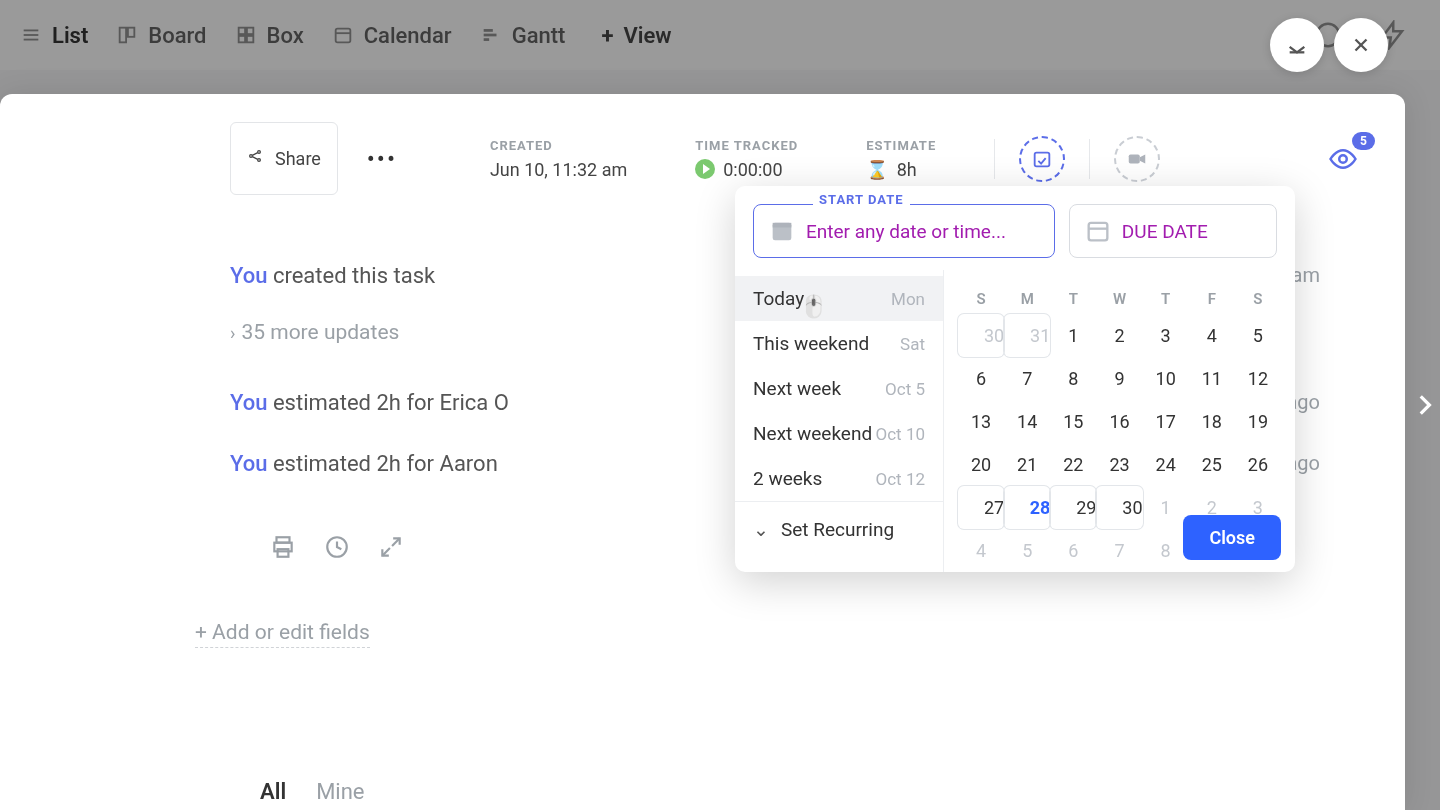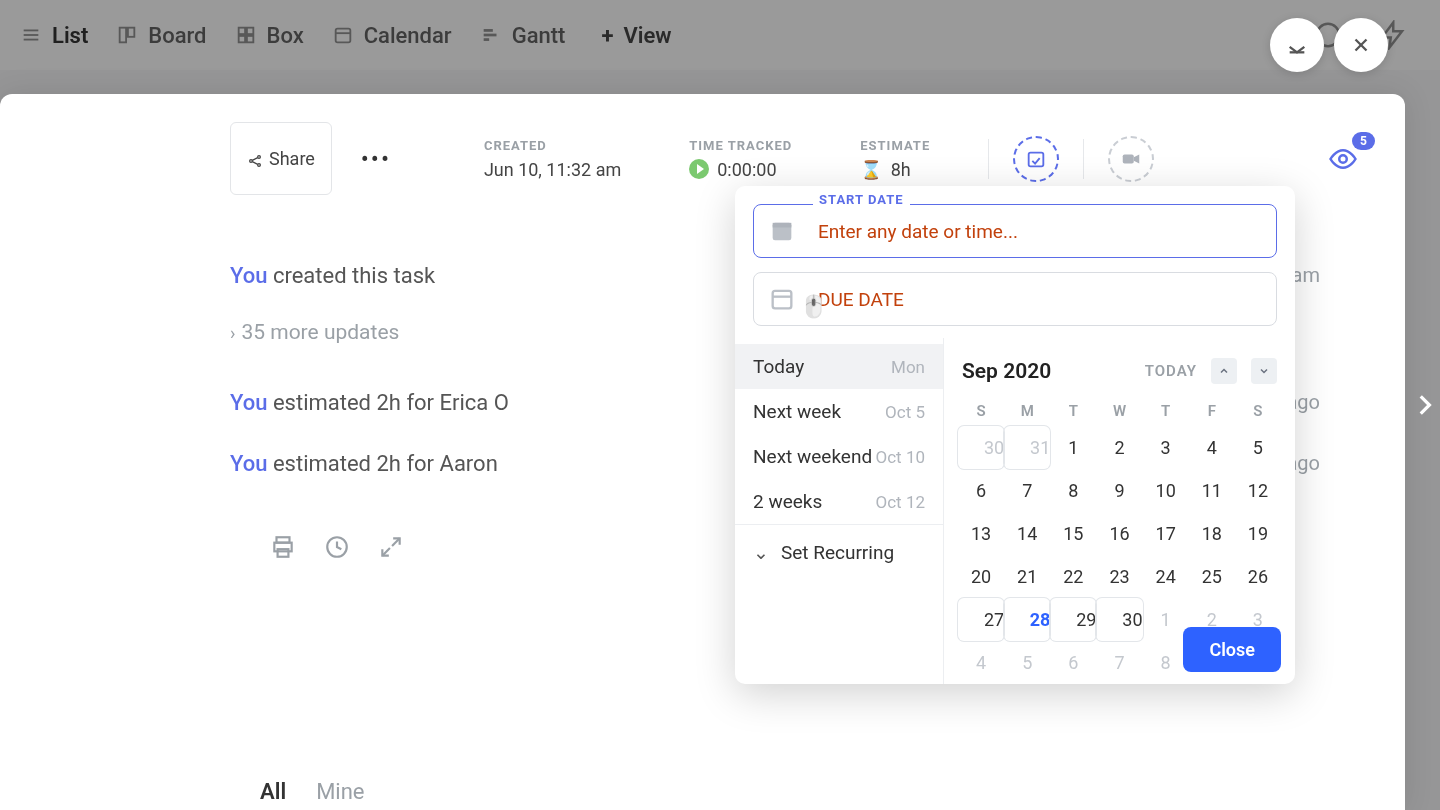--- a/index.html
+++ b/index.html
@@ -21,21 +21,21 @@
 
 
 .round-controls { position: absolute; top: 18px; right: 52px; display: flex; gap: 10px; z-index: 20; }
 .rc-btn { width: 54px; height: 54px; border-radius: 50%; background: #fff; box-shadow: 0 2px 10px rgba(0,0,0,0.15); display: flex; align-items: center; justify-content: center; color: #555; }
 .rc-btn svg { width: 22px; height: 22px; }
 
 
 .task-panel { position: absolute; top: 94px; left: 0; width: 1405px; bottom: 0; background: #fff; border-top-left-radius: 12px; border-top-right-radius: 12px; box-shadow: 0 0 30px rgba(0,0,0,0.1); z-index: 10; }
 
 .task-header { display:flex; align-items:center; gap: 24px; padding: 28px 40px 10px 230px; }
-.share-btn { display:flex; align-items:flex-end; gap:6px; border:1px solid #e3e5e8; border-radius:6px; padding:25px 16px; font-size:18px; color:#444; }
+.share-btn { display:flex; align-items:flex-start; gap:12px; border:1px solid #e3e5e8; border-radius:6px; padding:25px 16px; font-size:18px; color:#444; }
 .share-btn .shicon { width:16px; height:16px; }
 .more-btn { width:40px; height:24px; display:flex; align-items:center; justify-content:center; color:#333; font-size:24px; letter-spacing:2px; }
 
 .meta-block { display:flex; flex-direction:column; gap:6px; }
 .meta-label { font-size:13px; font-weight:700; letter-spacing:1px; color:#9aa0a6; }
 .meta-value { font-size:18px; color:#444; display:flex; align-items:center; gap:8px; }
 .play-dot { width:20px; height:20px; border-radius:50%; background:#7bc96f; display:inline-flex; align-items:center; justify-content:center; }
 .play-dot::after { content:""; border-left:7px solid #fff; border-top:5px solid transparent; border-bottom:5px solid transparent; margin-left:2px; }
 .hourglass { color:#bbb; font-size:18px; }
 
@@ -62,25 +62,25 @@
 .tool-icons .ti { width:26px; height:26px; display:flex; align-items:center; justify-content:center; }
 
 .add-fields { margin-top: 60px; margin-left: -35px; color:#9aa0a6; font-size:21px; border-bottom: 1px dashed #d0d3d7; display:inline-block; padding-bottom: 3px; }
 
 
 .bottom-tabs { position:absolute; bottom:6px; left:260px; display:flex; gap:30px; font-size:22px; color:#9aa0a6; }
 .bottom-tabs .bt.active { color:#333; font-weight:600; }
 
 
 .popover { position:absolute; top:186px; left:735px; width:560px; background:#fff; border-radius:10px; box-shadow:0 10px 40px rgba(0,0,0,0.18); z-index:30; }
-.pv-header { display:flex; gap:14px; padding:18px 18px 12px 18px;flex-direction:column; }
+.pv-header { display:flex; gap:14px; padding:18px 18px 12px 18px; }
 .pv-field { flex:1; position:relative; }
 .pv-field.large { flex: 1.45; }
 .pv-label { position:absolute; top:-12px; left:60px; font-size:13px; font-weight:700; letter-spacing:1px; color:#5b6de8; background:#fff; padding:0 6px;}
-.pv-box { display:flex; align-items:center; gap:22px; border:1px solid #d9dce1; border-radius:8px; padding:12px 14px; font-size:19px; color:#c2410c; }
+.pv-box { display:flex; align-items:center; gap:10px; border:1px solid #d9dce1; border-radius:8px; padding:12px 14px; font-size:19px; color:#a21caf; }
 .pv-box .cal-ic { width:28px; height:28px; color:#bbc0c7; }
 .pv-box.active { border-color:#5b6de8; }
 
 .pv-body { display:flex; }
 .quick-list { width:209px; border-right:1px solid #eceef1; padding:6px 0; }
 .ql-item { display:flex; justify-content:space-between; align-items:center; padding:11px 18px; font-size:19px; color:#333; cursor:pointer; }
 .ql-item:hover, .ql-item.hover { background:#f1f2f4; }
 .ql-item .hint { color:#b0b5bc; font-size:17px; }
 .recurring { border-top:1px solid #eceef1; padding:16px 18px; display:flex; align-items:center; gap:12px; font-size:19px; color:#333;}
 .recurring .chev { color:#555; }
@@ -315,20 +315,23 @@
       <span class="ti">
           <svg viewBox="0 0 24 24" fill="none" stroke="currentColor" stroke-width="2">
             <polyline points="14 4 20 4 20 10"></polyline>
             <polyline points="10 20 4 20 4 14"></polyline>
             <line x1="20" y1="4" x2="13" y2="11"></line>
             <line x1="4" y1="20" x2="11" y2="13"></line>
           </svg>
         </span>
     </div>
 
+    <div class="add-fields">
+      <span>+ Add or edit fields</span>
+    </div>
   </div>
 
   <div class="bottom-tabs">
     <span class="bt active">All</span>
     <span class="bt">Mine</span>
   </div>
 
 </div>
 
 <div class="popover">
@@ -358,53 +361,42 @@
     </div>
   </div>
 
   <div class="pv-body">
     <div class="quick-list">
       <div class="ql-item hover">
           <span>Today</span>
           <span class="hint">Mon</span>
         </div>
       <div class="ql-item">
+          <span>This weekend</span>
+          <span class="hint">Sat</span>
+        </div>
+      <div class="ql-item">
           <span>Next week</span>
           <span class="hint">Oct 5</span>
         </div>
       <div class="ql-item">
           <span>Next weekend</span>
           <span class="hint">Oct 10</span>
         </div>
       <div class="ql-item">
           <span>2 weeks</span>
           <span class="hint">Oct 12</span>
         </div>
       <div class="recurring">
         <span class="chev">⌄</span>
         <span>Set Recurring</span>
       </div>
     </div>
 
     <div class="calendar">
-      <div class="cal-head">
-        <span class="cal-title">Sep 2020</span>
-        <span class="spacer"></span>
-        <span class="today-btn">TODAY</span>
-        <span class="navsq">
-            <svg viewBox="0 0 24 24" fill="none" stroke="currentColor" stroke-width="3">
-              <polyline points="6 15 12 9 18 15"></polyline>
-            </svg>
-          </span>
-        <span class="navsq">
-            <svg viewBox="0 0 24 24" fill="none" stroke="currentColor" stroke-width="3">
-              <polyline points="6 9 12 15 18 9"></polyline>
-            </svg>
-          </span>
-      </div>
       <div class="cal-grid" id="cal-grid">
           <div class="dow">S</div>
           <div class="dow">M</div>
           <div class="dow">T</div>
           <div class="dow">W</div>
           <div class="dow">T</div>
           <div class="dow">F</div>
           <div class="dow">S</div>
           <div class="day prev pkwrap">30</div>
           <div class="day prev pkwrap">31</div>

